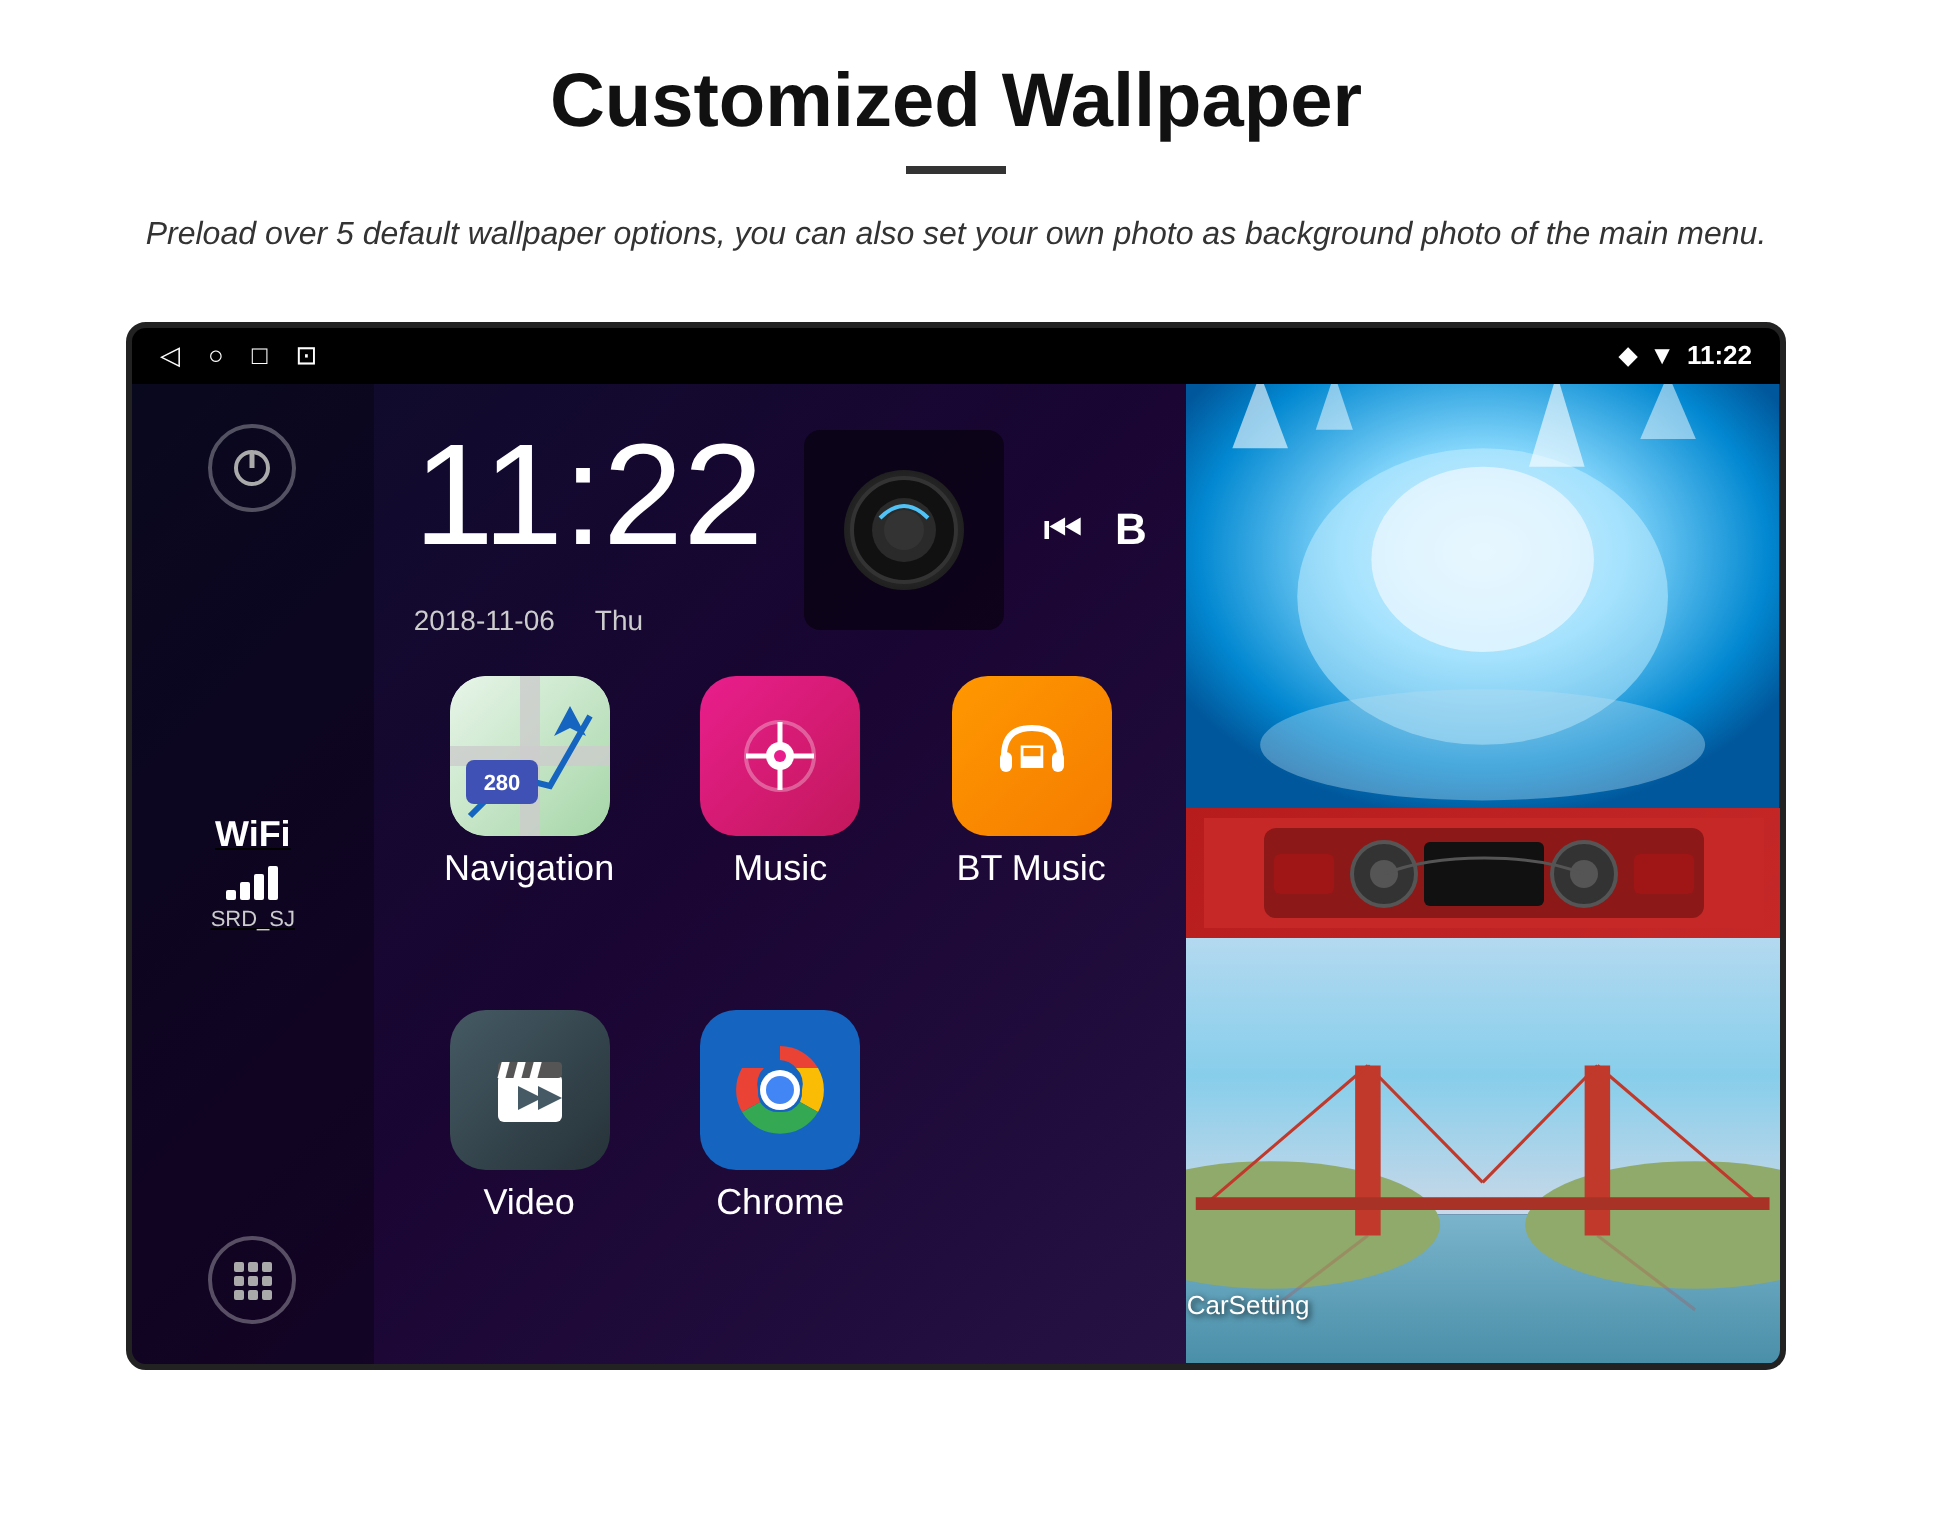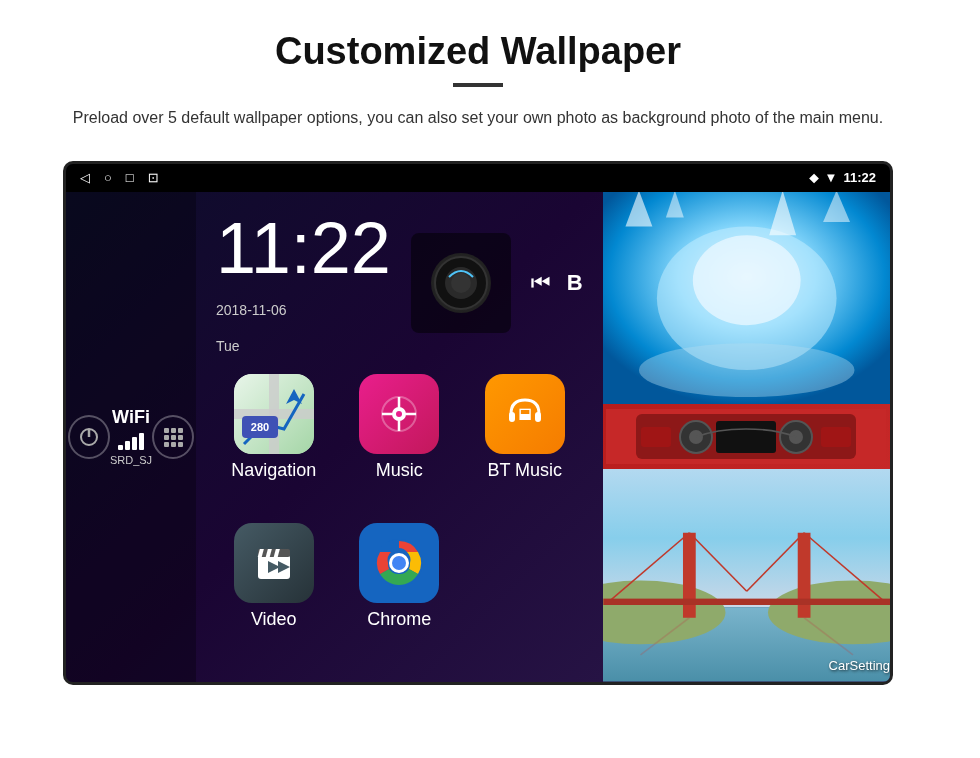--- a/index.html
+++ b/index.html
@@ -30,20 +30,21 @@
       background: #333;
       margin: 0 auto 18px;
     }
 
     .page-desc {
       text-align: center;
       font-size: 16px;
       color: #333;
       line-height: 1.6;
       margin-bottom: 30px;
+      font-style: italic;
     }
 
     
     .device-frame {
       position: relative;
       width: 830px;
       margin: 0 auto;
       border-radius: 10px;
       overflow: hidden;
       border: 3px solid #222;
@@ -81,25 +82,26 @@
       display: flex;
       background: linear-gradient(135deg, #0d0d2b 0%, #1a0533 40%, #2d1b4e 100%);
       height: 490px;
       position: relative;
     }
 
     
     .left-sidebar {
       width: 130px;
       display: flex;
-      flex-direction: row;
+      flex-direction: column;
       align-items: center;
       justify-content: space-between;
       padding: 20px 2px;
       background: rgba(0,0,0,0.3);
+      text-decoration: underline;
     }
 
     .power-btn {
       width: 44px;
       height: 44px;
       border-radius: 50%;
       border: 2px solid rgba(255,255,255,0.3);
       display: flex;
       align-items: center;
       justify-content: center;
@@ -177,21 +179,20 @@
       color: #fff;
       line-height: 1;
     }
 
     .clock-date {
       color: #ccc;
       font-size: 14px;
       display: flex;
       gap: 20px;
       margin-top: 18px;
-      flex-direction: column;
     }
 
     .media-widget {
       width: 100px;
       height: 100px;
       background: rgba(0,0,0,0.5);
       border-radius: 8px;
       display: flex;
       align-items: center;
       justify-content: center;
@@ -371,21 +372,21 @@
         </div>
       </div>
 
       <div class="center-area">
 
         <div class="clock-section">
           <div class="clock-display">
             <div class="clock-time">11:22</div>
             <div class="clock-date">
               <span>2018-11-06</span>
-              <span>Tue</span>
+              <span>Thu</span>
             </div>
           </div>
           <div class="media-widget">
             <div class="media-icon">
               <svg width="56" height="56" viewBox="0 0 56 56">
                 <circle cx="28" cy="28" r="26" fill="#111" stroke="#333" stroke-width="2"></circle>
                 <circle cx="28" cy="28" r="16" fill="#2a2a2a"></circle>
                 <circle cx="28" cy="28" r="6" fill="#111"></circle>
 
                 <path d="M16 22 Q28 10 40 22" stroke="#4fc3f7" stroke-width="2" fill="none"></path>
@@ -570,21 +571,21 @@
             <line x1="106" y1="60" x2="160" y2="115" stroke="#c0392b" stroke-width="1.5"></line>
             <line x1="214" y1="60" x2="160" y2="115" stroke="#c0392b" stroke-width="1.5"></line>
             <line x1="214" y1="60" x2="290" y2="125" stroke="#c0392b" stroke-width="1.5"></line>
 
             <rect x="25" y="122" width="270" height="6" fill="#a93226"></rect>
 
             <line x1="106" y1="140" x2="60" y2="175" stroke="rgba(180,80,80,0.3)" stroke-width="1.5"></line>
             <line x1="214" y1="140" x2="260" y2="175" stroke="rgba(180,80,80,0.3)" stroke-width="1.5"></line>
           </svg>
           
-          <div style="position:absolute; bottom:8px; left:0; right:0; text-align:right;margin-left:21px;">
+          <div style="position:absolute; bottom:20px; left:0; right:0; text-align:left;">
             <span style="color:#fff; font-size:13px; text-shadow: 1px 1px 3px rgba(0,0,0,0.8);">CarSetting</span>
           </div>
         </div>
       </div>
 
     </div>
   </div>
 </div>
 
 </body></html>

